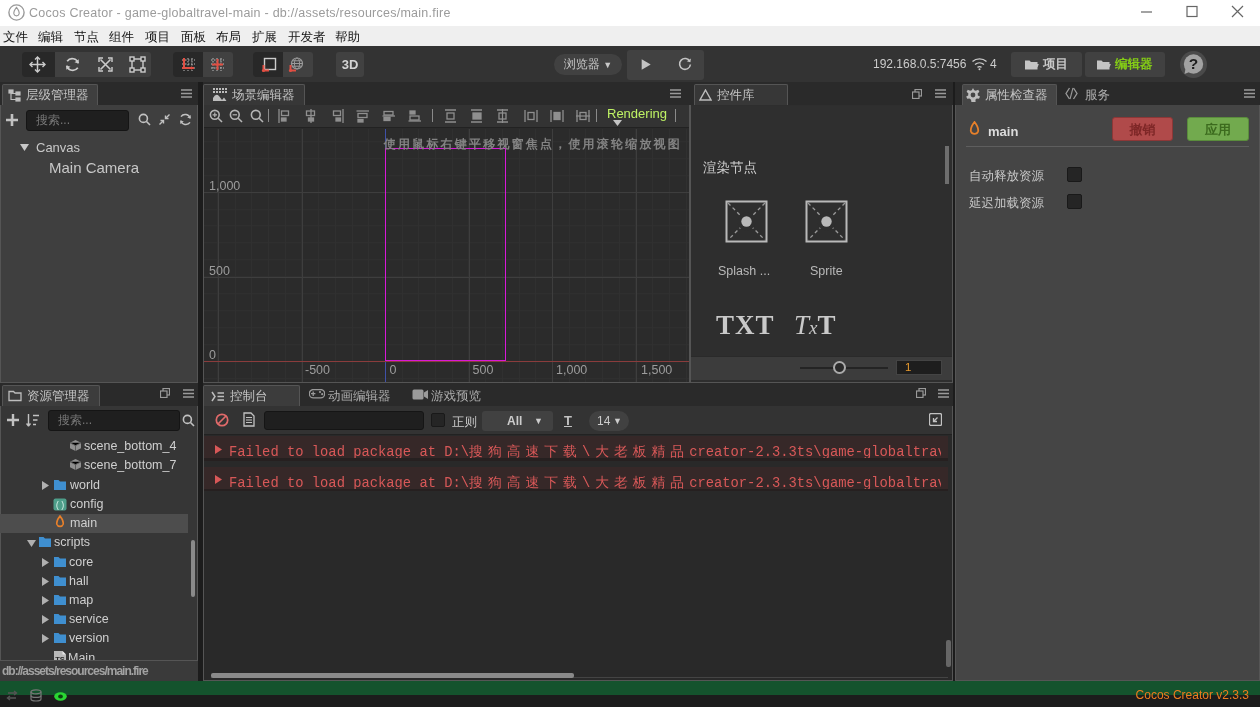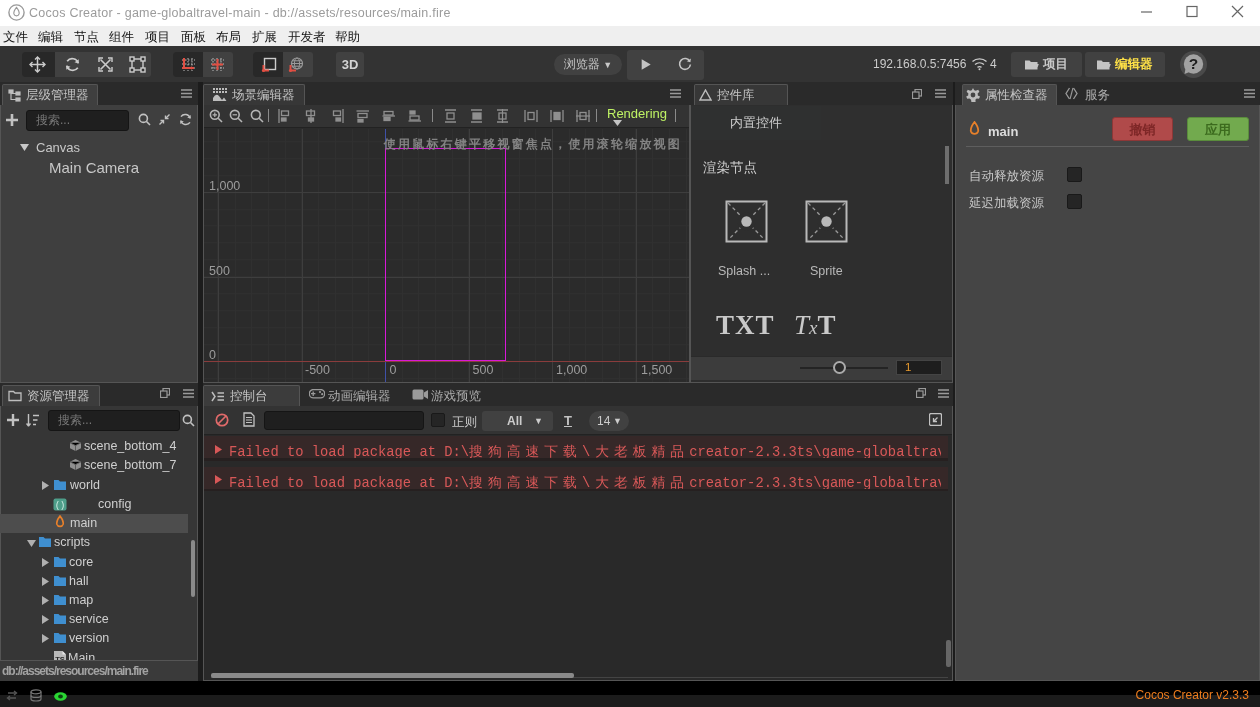--- a/index.html
+++ b/index.html
@@ -117,21 +117,21 @@
   <div class="abs" style="left:990px;top:11px;font-size:12px;color:#cccccc;">4</div>
   <div class="abs" style="left:1011px;top:6px;width:71px;height:25px;background:#414141;border-radius:3px;"></div>
   <svg class="abs" style="left:1024px;top:13px" width="15" height="12" viewBox="0 0 15 12">
       <path d="M1 1.5 H5.5 L7 3 H13.5 V10.5 H1 Z M2.5 5 H14.8 L12.8 10.5 H1.5 Z" fill="#c4c4c4"></path>
     </svg>
   <div class="abs" style="left:1043px;top:10px;font-size:12.5px;font-weight:bold;color:#c8c8c8;">项目</div>
   <div class="abs" style="left:1085px;top:6px;width:80px;height:25px;background:#414141;border-radius:3px;"></div>
   <svg class="abs" style="left:1096px;top:13px" width="15" height="12" viewBox="0 0 15 12">
       <path d="M1 1.5 H5.5 L7 3 H13.5 V10.5 H1 Z M2.5 5 H14.8 L12.8 10.5 H1.5 Z" fill="#c4c4c4"></path>
     </svg>
-  <div class="abs" style="left:1115px;top:10px;font-size:12.5px;font-weight:bold;color:#fde047;">编辑器</div>
+  <div class="abs" style="left:1115px;top:10px;font-size:12.5px;font-weight:bold;color:#84cc16;">编辑器</div>
   <div class="abs" style="left:1180px;top:5px;width:27px;height:27px;background:#4a4a4a;border-radius:50%;"></div>
   <svg class="abs" style="left:1183px;top:8px" width="21" height="22" viewBox="0 0 21 22">
       <circle cx="10.5" cy="10" r="9.7" fill="#a2a2a2"></circle>
       <path d="M3 12 L1.5 20 L9 17 Z" fill="#a2a2a2"></path>
       <text x="10.5" y="15.2" text-anchor="middle" font-size="15.5" font-weight="bold" fill="#1c1c1c" font-family="Liberation Sans">?</text>
     </svg>
 </div>
 
 <div class="abs" id="hierarchy" style="left:0;top:82px;width:198px;height:301px;">
   <div class="abs tabbar" style="left:0;top:0;width:198px;height:23px;"></div>
@@ -288,21 +288,20 @@
         <path d="M6.5 1 L12 11 H1 Z" fill="none" stroke="#bdbdbd" stroke-width="1.4"></path>
       </svg>控件库</div>
   <svg class="abs" style="left:222px;top:7px" width="10" height="10" viewBox="0 0 10 10" fill="none" stroke="#9a9a9a" stroke-width="1.2">
       <rect x="3" y="0.5" width="6.5" height="6.5"></rect>
       <rect x="0.5" y="3" width="6.5" height="6.5" fill="#2a2a2a"></rect>
     </svg>
   <svg class="abs" style="left:245px;top:7px" width="11" height="9" viewBox="0 0 11 9">
       <path d="M0 1 H11 M0 4.5 H11 M0 8 H11" stroke="#9a9a9a" stroke-width="1.3"></path>
     </svg>
   <div class="abs" style="left:1px;top:24px;width:261px;height:34px;background:#2f2f2f;"></div>
-  <div class="abs" style="left:1px;top:24px;width:130px;height:34px;background:#2f3030;color:#cccccc;font-size:13px;text-align:center;line-height:34px;">内置控件</div>
   <div class="abs" style="left:13px;top:77px;font-size:13.5px;color:#d0d0d0;">渲染节点</div>
   <svg class="abs" style="left:35px;top:118px" width="43" height="43" viewBox="0 0 43 43">
     <rect x="1.5" y="1.5" width="40" height="40" fill="none" stroke="#b9b9b9" stroke-width="2"></rect>
     <path d="M3 3 L40 40 M40 3 L3 40" stroke="#9a9a9a" stroke-width="1.3" stroke-dasharray="3.5 3"></path>
     <circle cx="21.5" cy="21.5" r="9" fill="#2e2e2e"></circle>
     <circle cx="21.5" cy="21.5" r="5.2" fill="#b9b9b9"></circle>
   </svg>
   <svg class="abs" style="left:115px;top:118px" width="43" height="43" viewBox="0 0 43 43">
     <rect x="1.5" y="1.5" width="40" height="40" fill="none" stroke="#b9b9b9" stroke-width="2"></rect>
     <path d="M3 3 L40 40 M40 3 L3 40" stroke="#9a9a9a" stroke-width="1.3" stroke-dasharray="3.5 3"></path>
@@ -390,21 +389,21 @@
         <path d="M0 0 L7 4.5 L0 9 Z" fill="#b0b0b0"></path>
       </svg>
       <svg class="abs" style="left:53px;top:42px" width="14" height="12" viewBox="0 0 14 12">
         <path d="M1 1 H5.5 L7 2.5 H13 V11 H1 Z" fill="#3f8fd0"></path>
       </svg>
       <div class="abs" style="left:70px;top:41px;">world</div>
     <svg class="abs" style="left:53px;top:61px" width="14" height="13" viewBox="0 0 14 13">
         <rect x="0.5" y="0.5" width="13" height="12" rx="2" fill="#4e9e8a"></rect>
         <text x="7" y="9.5" font-size="8.5" fill="#d8f0e8" text-anchor="middle" font-family="Liberation Mono">()</text>
       </svg>
-      <div class="abs" style="left:70px;top:60px;margin-left:28px;">config</div>
+      <div class="abs" style="left:70px;top:60px;">config</div>
     <svg class="abs" style="left:54px;top:78px" width="12" height="15" viewBox="0 0 12 15">
         <path d="M6 1 C3.1 4.7 2.4 7 2.85 9.2 A3.35 3.35 0 0 0 9.15 9.2 C9.6 7 8.9 4.7 6 1 Z" fill="none" stroke="#e8802a" stroke-width="1.6"></path>
       </svg>
       <div class="abs" style="left:70px;top:79px;">main</div>
     <svg class="abs" style="left:27px;top:103px" width="9" height="7" viewBox="0 0 9 7">
         <path d="M0 0 H9 L4.5 7 Z" fill="#b0b0b0"></path>
       </svg>
       <svg class="abs" style="left:38px;top:99px" width="14" height="12" viewBox="0 0 14 12">
         <path d="M1 1 H5.5 L7 2.5 H13 V11 H1 Z" fill="#3f8fd0"></path>
       </svg>
@@ -511,21 +510,21 @@
   <svg class="abs" style="left:12px;top:92px" width="7" height="9" viewBox="0 0 7 9">
       <path d="M0 0 L7 4.5 L0 9 Z" fill="#d85858"></path>
     </svg>
   <div class="abs" style="left:26px;top:91px;width:712px;height:15px;overflow:hidden;font-family:'Liberation Mono',monospace;font-size:13.8px;color:#d85858;white-space:nowrap;">Failed to load package at D:\<span style="letter-spacing:5px">搜狗高速下载\大老板精品</span>creator-2.3.3ts\game-globaltravel-main\res</div>
 
   <div class="abs" style="left:8px;top:294px;width:737px;height:1px;background:#444;"></div>
   <div class="abs" style="left:8px;top:290px;width:363px;height:5px;background:#8a8a8a;border-radius:2px;"></div>
   <div class="abs" style="left:743px;top:257px;width:5px;height:27px;background:#666;border-radius:2px;"></div>
 </div>
 
-<div class="abs" id="statusbar" style="left:0;top:681px;width:1260px;height:14px;background:#000000;">
+<div class="abs" id="statusbar" style="left:0;top:681px;width:1260px;height:14px;background:#14532d;">
   <svg class="abs" style="left:5px;top:9px" width="14" height="11" viewBox="0 0 14 11" fill="none" stroke="#555555" stroke-width="1.4">
     <path d="M3 3 H11 M11 8 H3"></path>
       <path d="M9 1 L11.5 3 L9 5"></path>
       <path d="M5 6 L2.5 8 L5 10"></path>
   </svg>
   <svg class="abs" style="left:30px;top:8px" width="12" height="13" viewBox="0 0 12 13" fill="none" stroke="#777777" stroke-width="1.2">
     <ellipse cx="6" cy="2.8" rx="5" ry="2"></ellipse>
       <path d="M1 2.8 V10 A5 2 0 0 0 11 10 V2.8"></path>
       <path d="M1 6.4 A5 2 0 0 0 11 6.4"></path>
   </svg>

